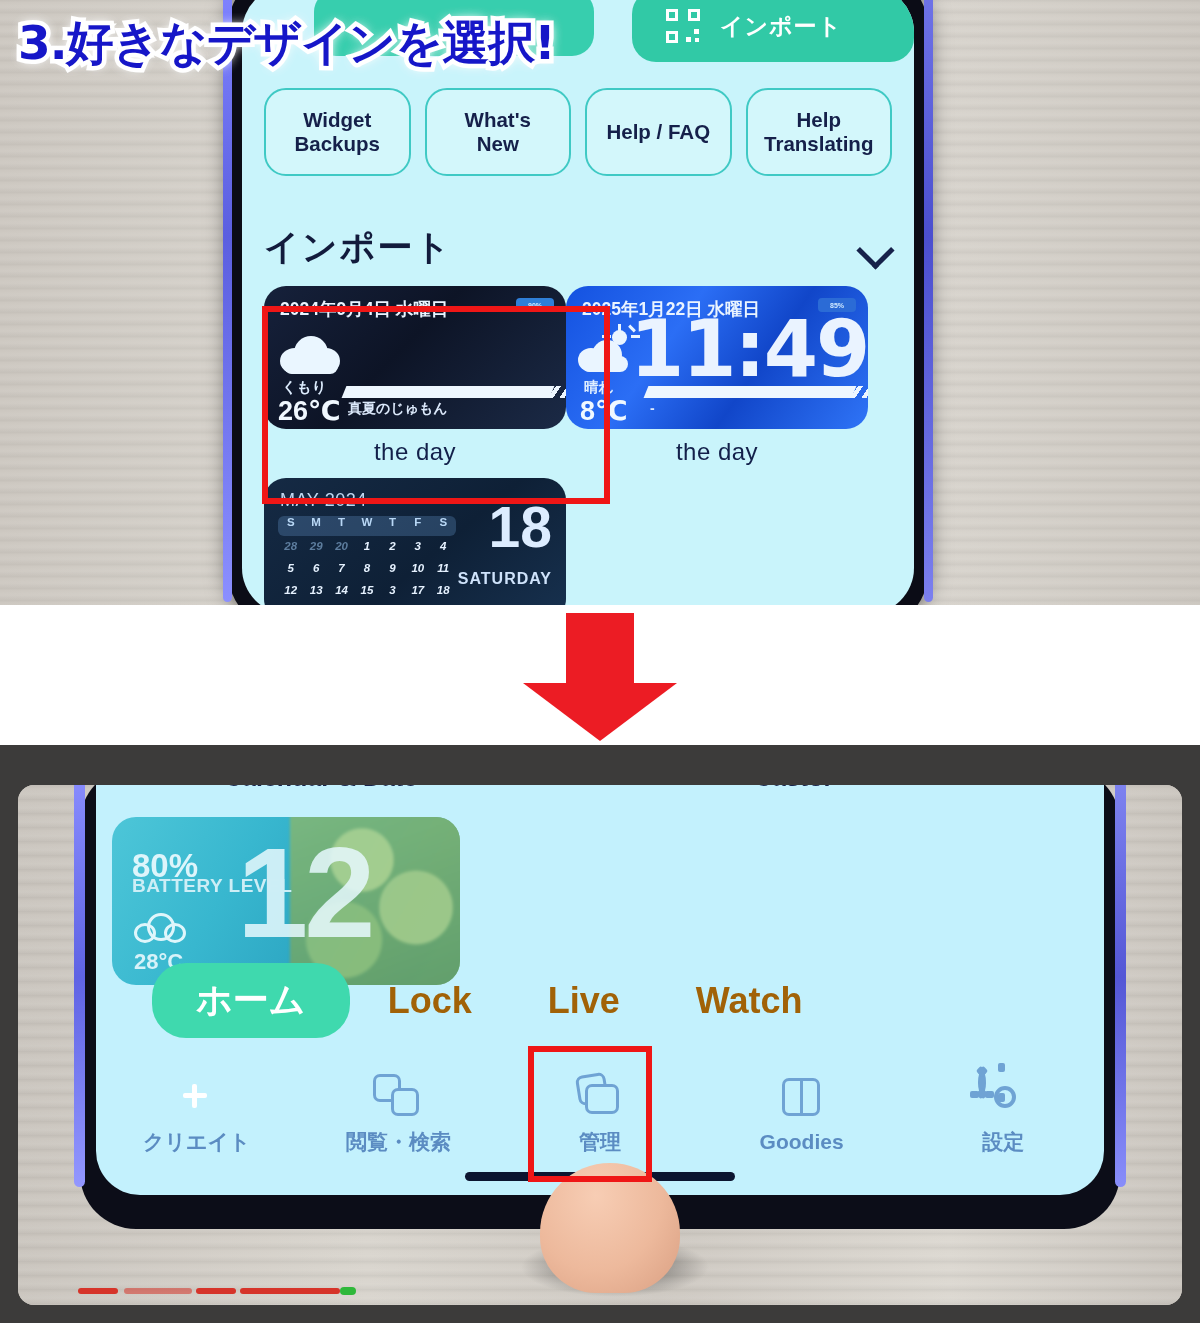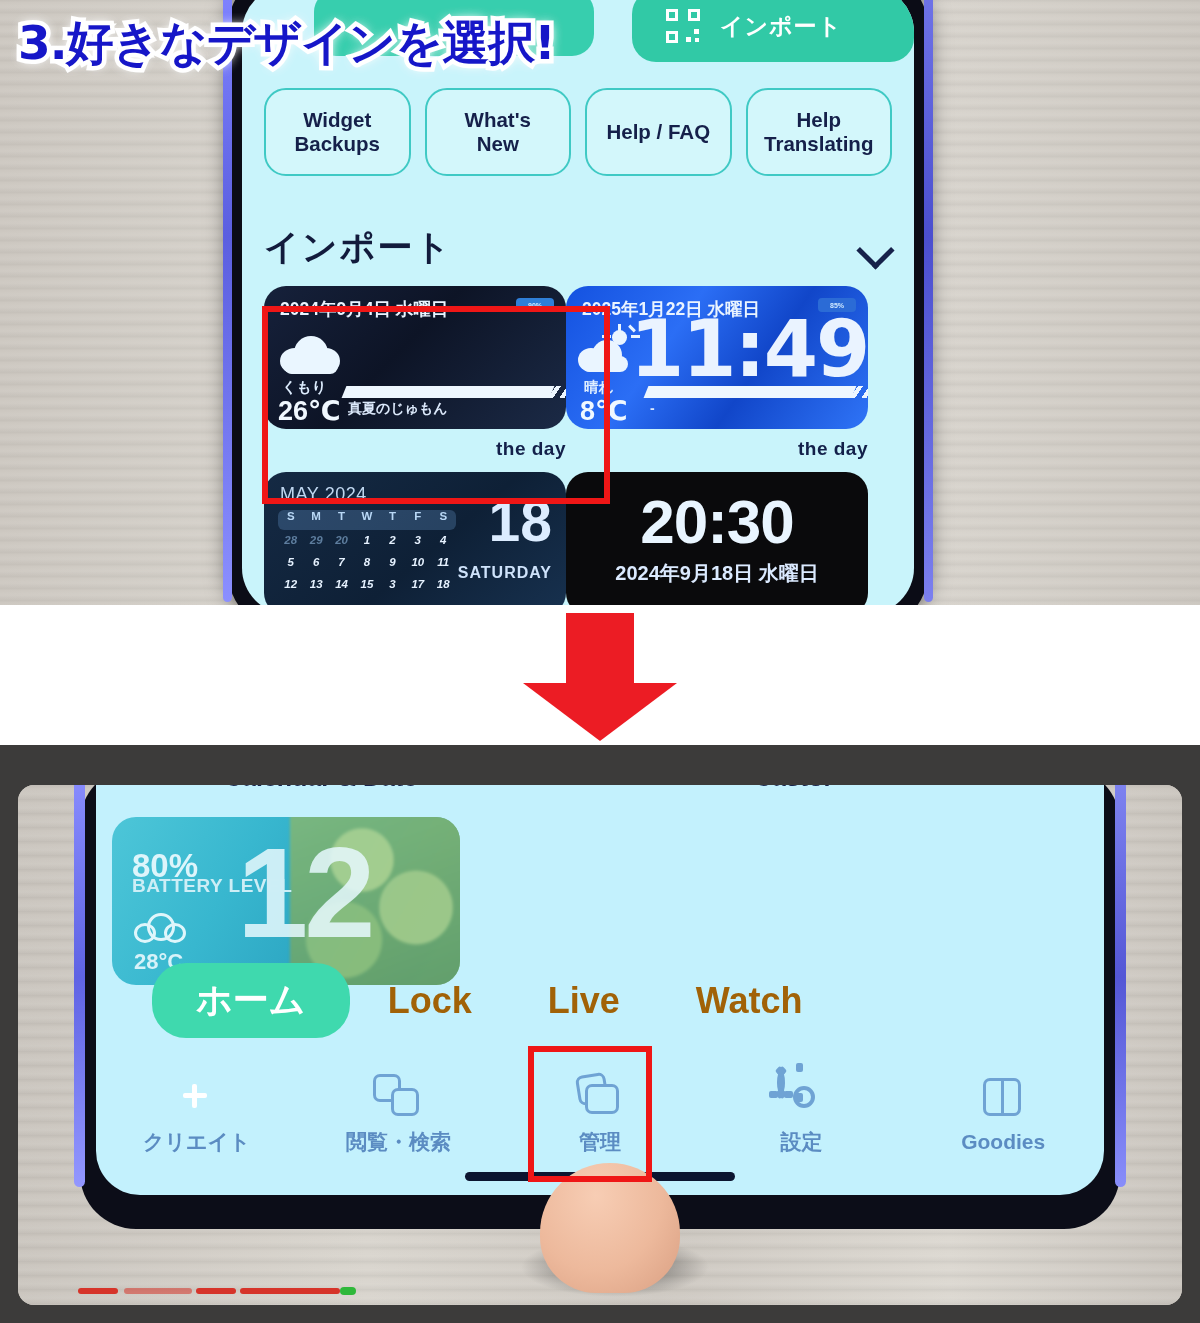--- a/index.html
+++ b/index.html
@@ -72,21 +72,21 @@
   .chev::before{
     content:""; position:absolute; left:4px; top:6px; width:22px; height:22px;
     border-right:5px solid #16214a; border-bottom:5px solid #16214a;
     transform: rotate(45deg);
   }
 
   .wgrid { position: absolute; left: 22px; top: 300px; width: 628px; }
   .wrow { display: flex; margin-bottom: 12px; }
   .wcell { width: 302px; }
   .wcard { width: 302px; height: 143px; border-radius: 22px; overflow: hidden; position: relative; }
-  .wcap { text-align: right; color: #13204a; font-size: 19px; font-weight: 700; margin-top: 9px; letter-spacing: .5px; }
+  .wcap { text-align: center; color: #13204a; font-size: 24px; font-weight: 400; margin-top: 9px; letter-spacing: .5px; }
 
   
   .w-dark { background: linear-gradient(135deg,#16213b 0%,#0d1426 45%,#1b2a46 100%); }
   .w-date { position:absolute; left:16px; top:11px; color:#eaf4ff; font-size:17.5px; font-weight:600; white-space: nowrap;}
   .w-batt { position:absolute; right:12px; top:12px; width:38px; height:14px; border-radius:4px;
             background:#2f7fd8; color:#cfe9ff; font-size:7px; display:flex; align-items:center; justify-content:center; font-weight:700;}
   .w-cloud { position:absolute; left:16px; top:48px; width:62px; height:40px; }
   .w-cloud .b { position:absolute; background:#eaf6ff; border-radius:50%; }
   .w-time { position:absolute; left:64px; top:18px; color:#ecf6ff; font-size:78px; font-weight:800;
             letter-spacing:-2px; font-family:"DejaVu Sans", sans-serif; }
@@ -369,26 +369,20 @@
                     <div>15</div>
                     <div>3</div>
                     <div>17</div>
                     <div>18</div>
                   </div>
                   <div class="cal-18">18</div>
                   <div class="cal-sat">SATURDAY</div>
                 </div>
               </div>
 
-              <div class="wcell">
-                <div class="wcard w-black">
-                  <div class="b-time">20:30</div>
-                  <div class="b-date">2024年9月18日 水曜日</div>
-                </div>
-              </div>
             </div>
           </div>
 
         </div>
       </div>
     </div>
 
     <div class="hl-red hl1"></div>
     <div class="banner">3.好きなデザインを選択!</div>
   </div>
@@ -443,42 +437,42 @@
                 <span class="sq" style="left:18px;top:14px;width:28px;height:28px;background:#c3f1fd;"></span>
               </span>
               <span class="nav-lbl">閲覧・検索</span>
             </div>
             <div class="nav">
               <span class="nav-ico">
                 <span class="sq" style="left:2px;top:0;width:30px;height:30px;transform:rotate(-9deg);"></span>
                 <span class="sq" style="left:10px;top:10px;width:34px;height:30px;background:#c3f1fd;"></span>
               </span>
               <span class="nav-lbl">管理</span>
+            </div>
+            <div class="nav">
+              <span class="nav-ico">
+                <span class="sq" style="left:5px;top:2px;width:38px;height:38px;"></span>
+                <span style="position:absolute;left:23px;top:2px;width:3px;height:38px;background:#6fa3d4;"></span>
+              </span>
+              <span class="nav-lbl">Goodies</span>
             </div>
             <div class="nav">
               <span class="nav-ico">
                 <span class="gear">
                   <i style="top:-11px;"></i><i style="bottom:-11px;"></i>
                   <i style="top:16px;left:-11px;transform:rotate(90deg);"></i>
                   <i style="top:16px;right:-11px;left:auto;transform:rotate(90deg);"></i>
                   <i style="top:-7px;left:-3px;transform:rotate(45deg);"></i>
                   <i style="bottom:-7px;right:-3px;left:auto;transform:rotate(45deg);"></i>
                   <i style="top:-7px;right:-3px;left:auto;transform:rotate(-45deg);"></i>
                   <i style="bottom:-7px;left:-3px;transform:rotate(-45deg);"></i>
                 </span>
               </span>
               <span class="nav-lbl">設定</span>
             </div>
-            <div class="nav">
-              <span class="nav-ico">
-                <span class="sq" style="left:5px;top:2px;width:38px;height:38px;"></span>
-                <span style="position:absolute;left:23px;top:2px;width:3px;height:38px;background:#6fa3d4;"></span>
-              </span>
-              <span class="nav-lbl">Goodies</span>
-            </div>
           </div>
 
           <div class="home-ind"></div>
         </div>
       </div>
 
       <div class="finger-sh" style="left:502px;top:452px;"></div>
       <div class="finger" style="left:522px;top:378px;"></div>
     </div>
 

